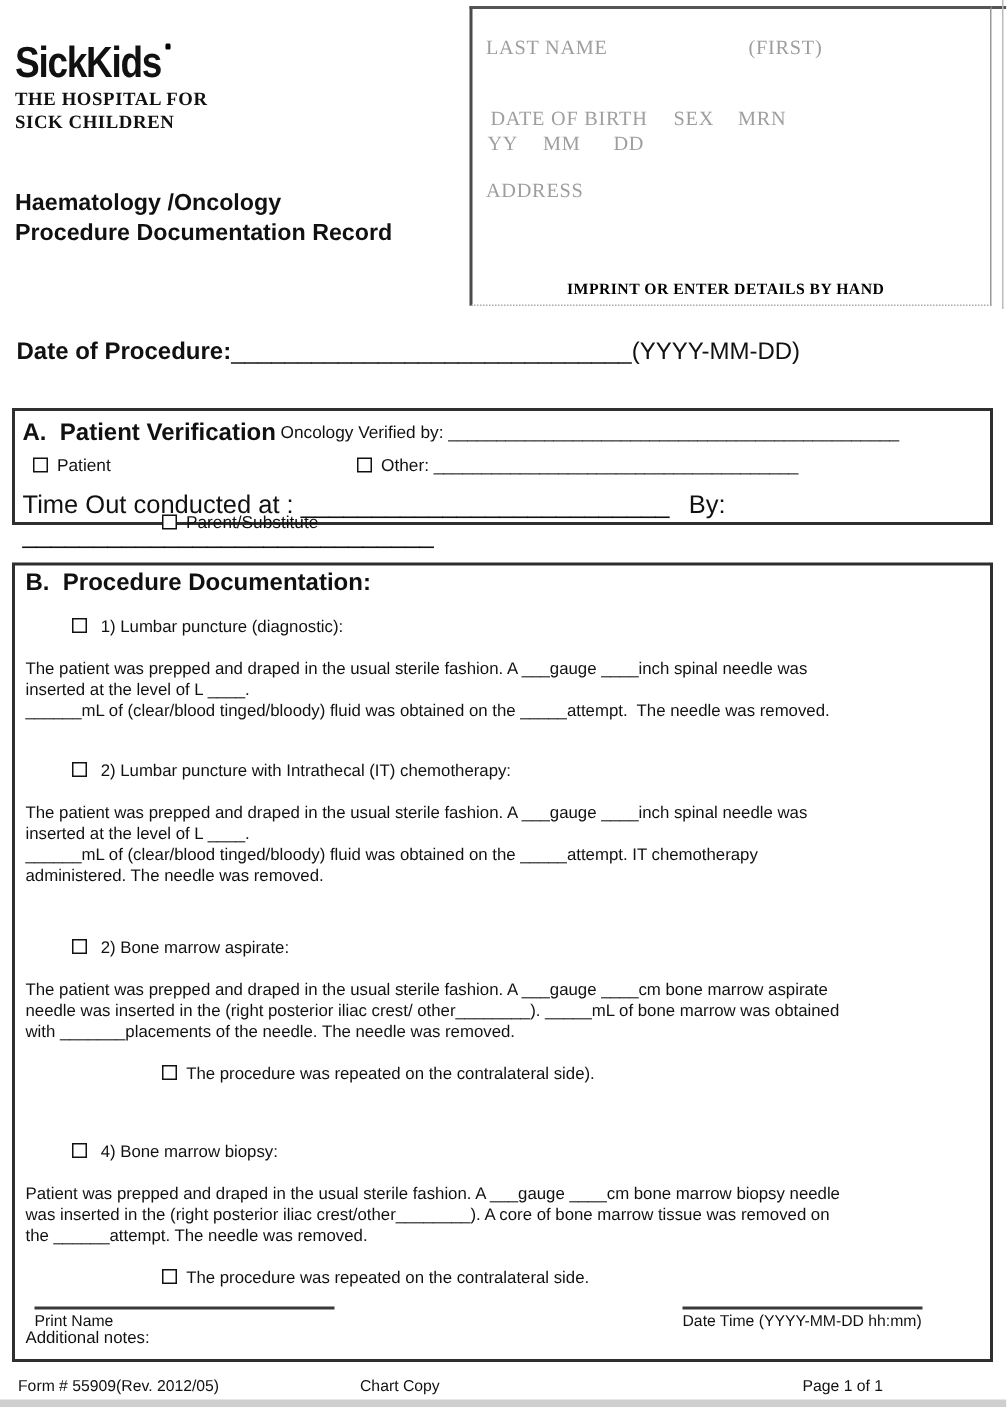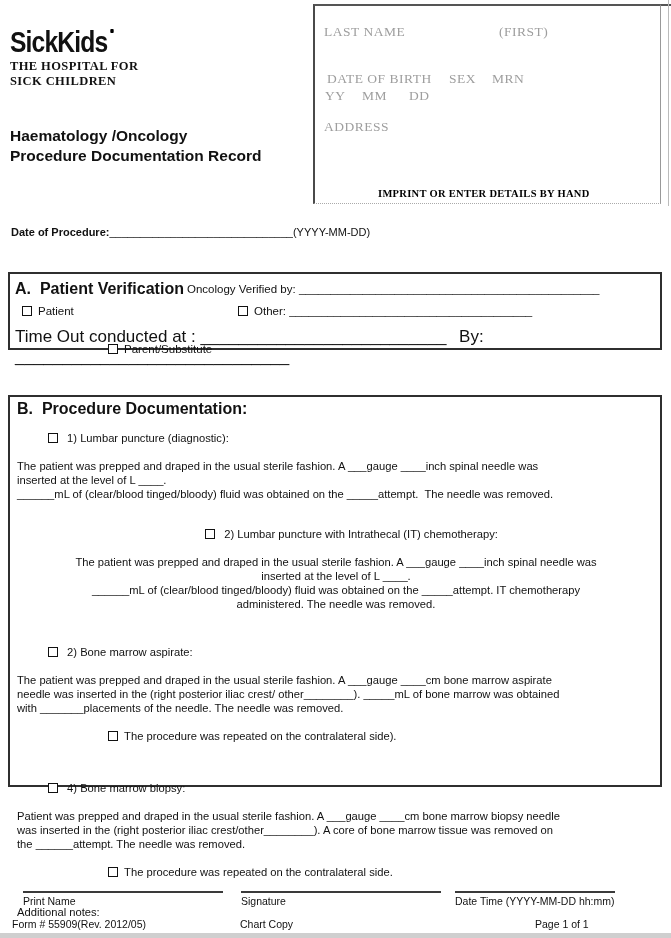--- a/index.html
+++ b/index.html
@@ -27,47 +27,47 @@
   }
   .imprint-box span{position:absolute;}
   .imprint-instruction{
     position:absolute;left:63px;top:182px;color:#000;font-weight:700;font-size:10.5px;letter-spacing:.3px;
     font-family:"Liberation Serif",serif;
   }
   .edge-line-top{position:absolute;left:661px;top:4px;width:10px;height:2px;background:#555;}
   .edge-line-right{position:absolute;left:668px;top:0;width:1px;height:206px;background:#bbb;}
   .bottom-scan-band{position:absolute;left:0;top:933px;width:671px;height:5px;background:#cfcfcf;}
   
-  .date-line{position:absolute;left:11px;top:226px;font-size:11px;}
+  .date-line{position:absolute;left:11px;top:226px;font-size:16px;}
   .date-line .lbl{font-weight:700;}
   
   .box{position:absolute;left:8px;box-sizing:border-box;width:654px;border:2px solid #2f2f2f;background:#fff;}
   .box-a{top:272px;height:78px;}
-  .box-b{top:375px;height:392px;margin-top:20px;}
+  .box-b{top:375px;height:533px;}
   .section-title{font-size:16px;font-weight:700;}
   
   .a-row1{position:absolute;left:5px;top:6px;width:640px;}
   .a-verify{position:absolute;left:172px;top:3px;font-size:11.5px;font-weight:400;}
   .a-row2{position:absolute;left:0;top:31px;width:640px;font-size:11.5px;}
   .a-row3{position:absolute;left:5px;top:53px;width:640px;font-size:17px;}
   .cb{
     display:inline-block;width:8px;height:8px;border:1.5px solid #111;background:#fff;
     vertical-align:-1px;margin-right:6px;flex:none;
   }
   .cb-item{position:absolute;top:0;white-space:nowrap;}
   .blank{letter-spacing:0;}
   
   .b-title{position:absolute;left:7px;top:3px;}
   .b-items{position:absolute;left:7px;top:20px;width:638px;font-size:11.2px;line-height:14px;}
   .b-item{margin-bottom:12px;}
   .b-item .item-head{white-space:pre;}
   .b-item .item-head .cb{margin-right:9px;}
   .line{white-space:pre;}
   .sub-cb{padding-left:60px;white-space:pre;}
-  .gap20{margin-bottom:20px;text-align:center;}
+  .gap20{margin-bottom:20px;}
   .gap10{margin-bottom:10px;}
   .notes-label{margin-top:10px;font-size:11.2px;}
   
   .sig-col{position:absolute;top:494px;font-size:10.5px;white-space:nowrap;}
   .sig-rule{height:0;border-top:2px solid #3a3a3a;margin-bottom:2px;}
   .sig-col1{left:13px;width:200px;}
   .sig-col2{left:231px;width:200px;}
   .sig-col3{left:445px;width:160px;}
   
   .footer{position:absolute;top:918px;left:0;width:671px;font-size:10.5px;}
@@ -191,24 +191,20 @@
       </div>
 
       <div class="notes-label">Additional notes:</div>
       <div style="height:120px;"></div>
     </div>
 
     <div class="sig-col sig-col1">
       <div class="sig-rule"></div>
       <div>Print Name</div>
     </div>
-    <div class="sig-col sig-col2">
-      <div class="sig-rule"></div>
-      <div>Signature</div>
-    </div>
     <div class="sig-col sig-col3">
       <div class="sig-rule"></div>
       <div>Date Time (YYYY-MM-DD hh:mm)</div>
     </div>
   </div>
 
   <div class="footer">
     <span class="footer-form">Form # 55909(Rev. 2012/05)</span>
     <span class="footer-copy">Chart Copy</span>
     <span class="footer-page">Page 1 of 1</span>

